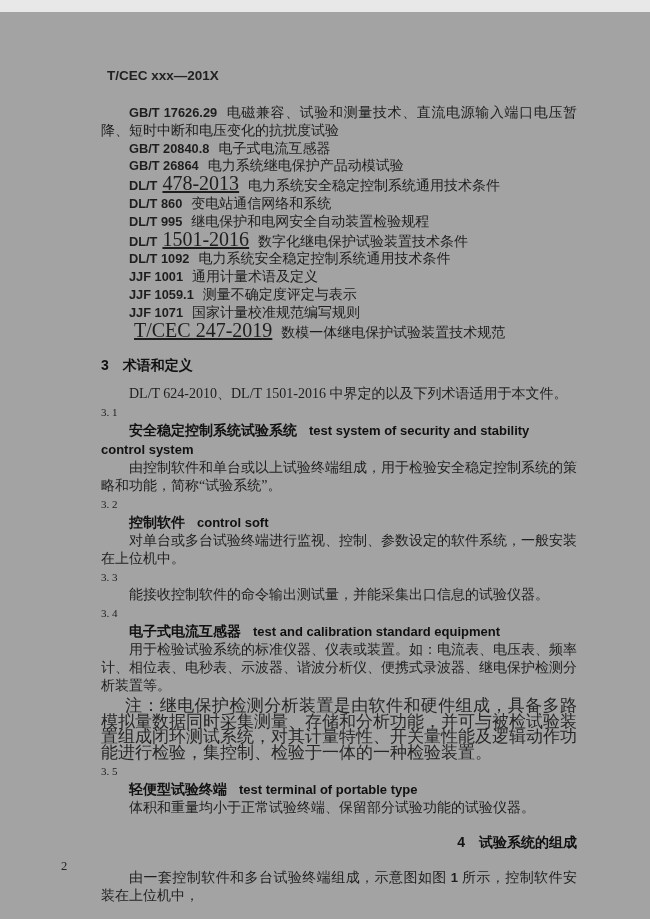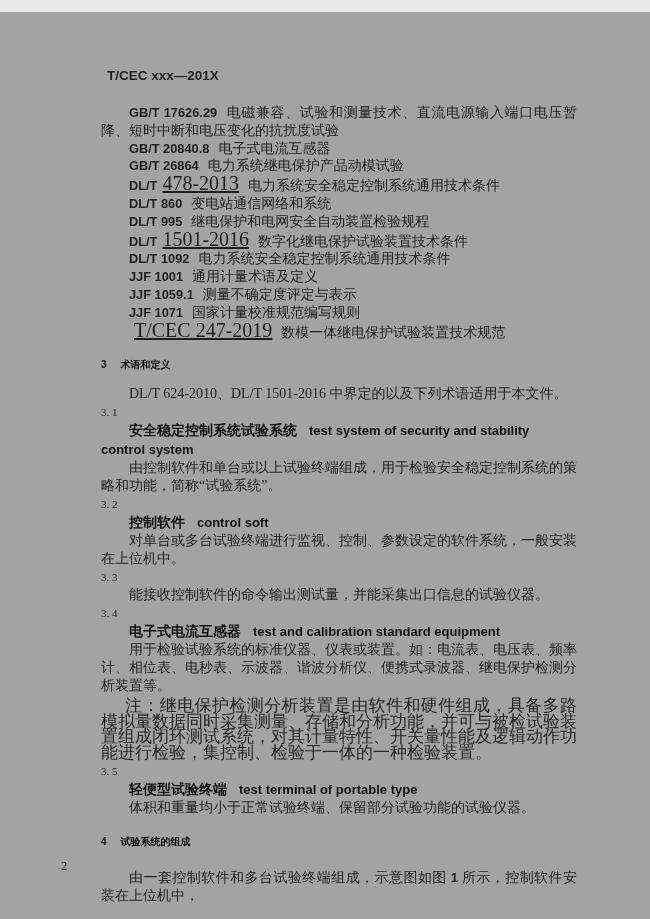--- a/index.html
+++ b/index.html
@@ -25,41 +25,41 @@
   .ref{text-indent:28px;text-align:justify;}
   .code-bold{
     font-family:Liberation Sans, sans-serif;
     font-weight:700;font-size:12.8px;
   }
   .code-serif{font-family:"Liberation Serif","DejaVu Serif",serif;font-size:20px;margin-left:5px;text-decoration:underline;}
   .ref-title{margin-left:9px;}
   .sec-head{
     margin-top:15px;
     font-family:"Liberation Sans","DejaVu Sans",sans-serif;
-    font-weight:700;font-size:10px;line-height:18px;color:#111;
+    font-weight:700;font-size:14px;line-height:18px;color:#111;
   }
   .sec-no{margin-right:14px;}
   .intro{margin-top:11px;text-indent:28px;text-align:justify;}
   .term-no{
     font-family:Liberation Serif, serif;
     font-size:11px;line-height:18px;color:#222;
   }
   .term-head{
     text-indent:28px;line-height:18px;
     font-family:"Liberation Sans","DejaVu Sans",sans-serif;
     font-weight:700;font-size:14px;color:#111;
   }
   .term-en{margin-left:12px;font-size:13px;font-weight:700;}
   .term-def{text-indent:28px;text-align:justify;line-height:18px;}
   .note{
     font-size:17px;line-height:15.5px;
     text-indent:24px;text-align:justify;
     margin:3px 0 2px 0;color:#262626;
   }
-  .sec4-head{margin-top:16px;}
+  .sec4-head{margin-top:16px;text-align:right;}
   .sec4-body{margin-top:18px;text-indent:28px;text-align:justify;}
   .fig-ref{
     font-family:"Liberation Sans","DejaVu Sans",sans-serif;
     font-weight:700;font-size:13px;
   }
   .page-number{
     position:absolute;left:61px;top:846px;
     font-size:12.5px;color:#222;
   }
 </style>

